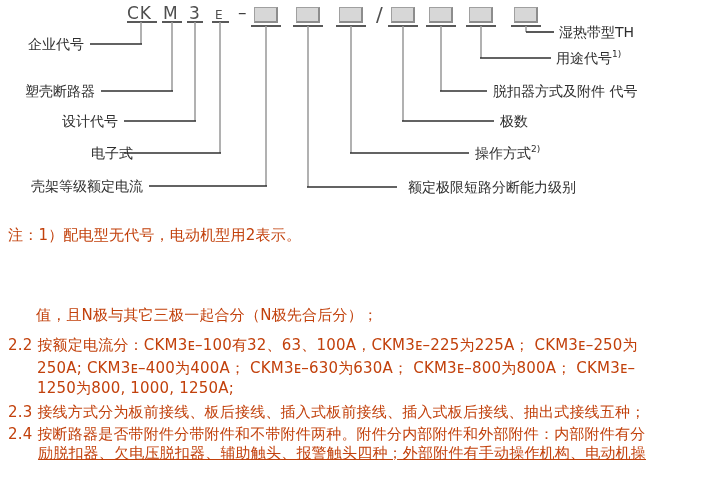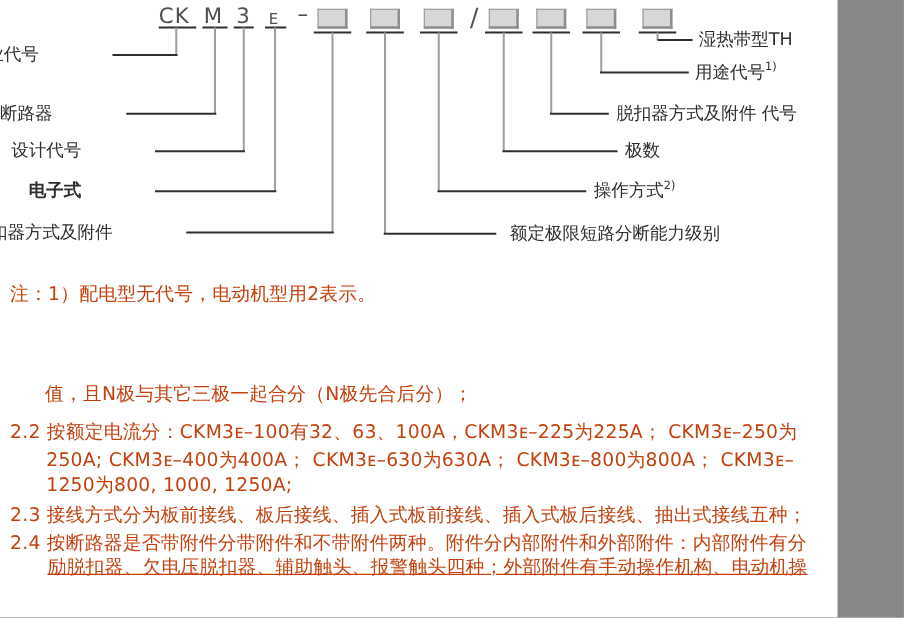--- a/index.html
+++ b/index.html
@@ -1,17 +1,17 @@
 <!DOCTYPE html>
 <html><head>
 <meta charset="utf-8">
 <style>
   html,body{margin:0;padding:0;background:#888;}
   .sheet{
-    position:relative;width:670px;height:494px;background:#ffffff;
+    position:relative;width:723px;height:494px;background:#ffffff;
     font-family:"DejaVu Sans","Liberation Sans",sans-serif;
     color:#2e2e2e;overflow:hidden;
   }
   
   .mletter{position:absolute;font-size:17px;color:#4f4f4f;letter-spacing:1px;white-space:nowrap;}
   .mletter.small{font-size:12px;}
   .mslash{position:absolute;font-size:20px;color:#4f4f4f;}
   .mdash{position:absolute;font-size:17px;color:#3f3f3f;}
   .mbox{
     position:absolute;top:7px;width:21px;height:13px;background:#d7d7d7;
@@ -87,22 +87,22 @@
       <line x1="440" y1="91" x2="487" y2="91"></line>
       <line x1="402" y1="121" x2="494" y2="121"></line>
       <line x1="350" y1="153" x2="469" y2="153"></line>
       <line x1="307" y1="187" x2="397" y2="187"></line>
     </g>
   </svg>
 
   <div class="dlabel" style="right:639px;top:36px;">企业代号</div>
   <div class="dlabel" style="right:628px;top:83px;">塑壳断路器</div>
   <div class="dlabel" style="right:605px;top:113px;">设计代号</div>
-  <div class="dlabel" style="right:605px;top:145px;font-weight:bold;">电子式</div>
-  <div class="dlabel" style="right:580px;top:178px;">脱扣器方式及附件</div>
+  <div class="dlabel" style="right:590px;top:145px;">电子式</div>
+  <div class="dlabel" style="right:580px;top:178px;">壳架等级额定电流</div>
 
   <div class="dlabel" style="left:559px;top:24px;">湿热带型TH</div>
   <div class="dlabel" style="left:556px;top:50px;"><span>用途代号</span><sup>1)</sup></div>
   <div class="dlabel" style="left:493px;top:83px;">脱扣器方式及附件 代号</div>
   <div class="dlabel" style="left:500px;top:113px;text-align:right;">极数</div>
   <div class="dlabel" style="left:475px;top:145px;"><span>操作方式</span><sup>2)</sup></div>
   <div class="dlabel" style="left:408px;top:179px;">额定极限短路分断能力级别</div>
 
   <div class="bline" style="left:8px;top:226px;">注：1）配电型无代号，电动机型用2表示。</div>
 

